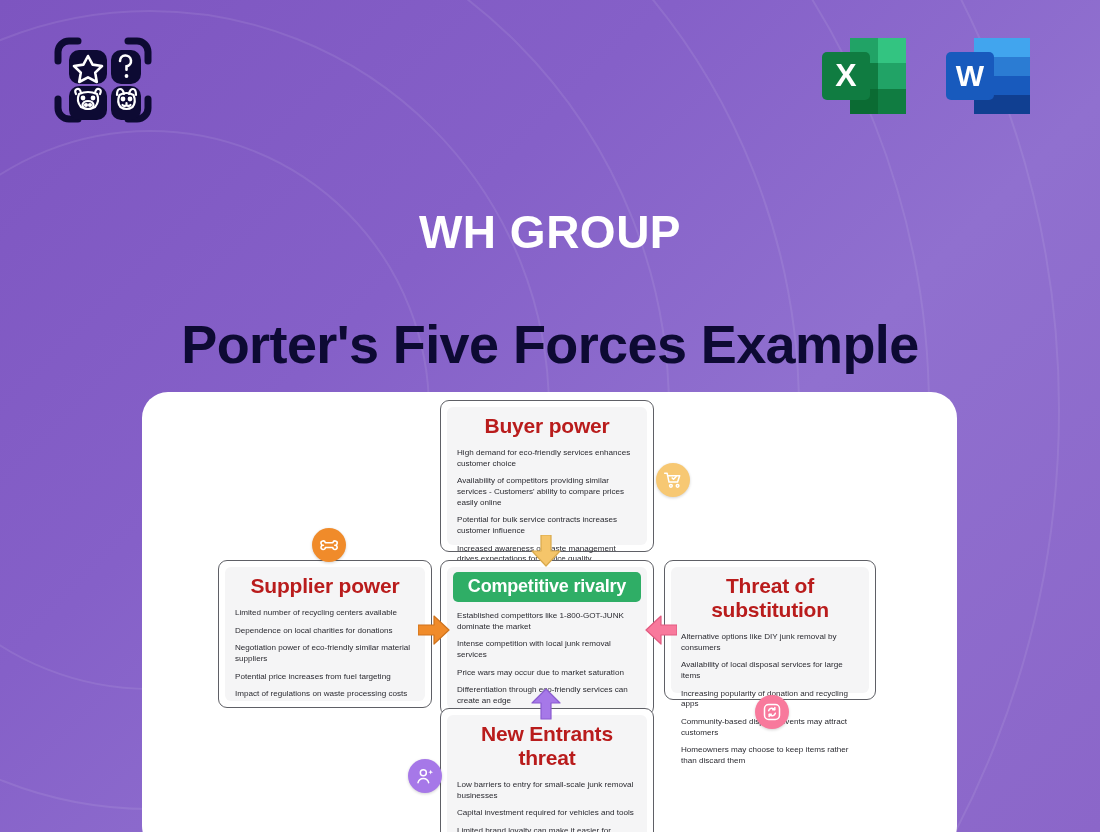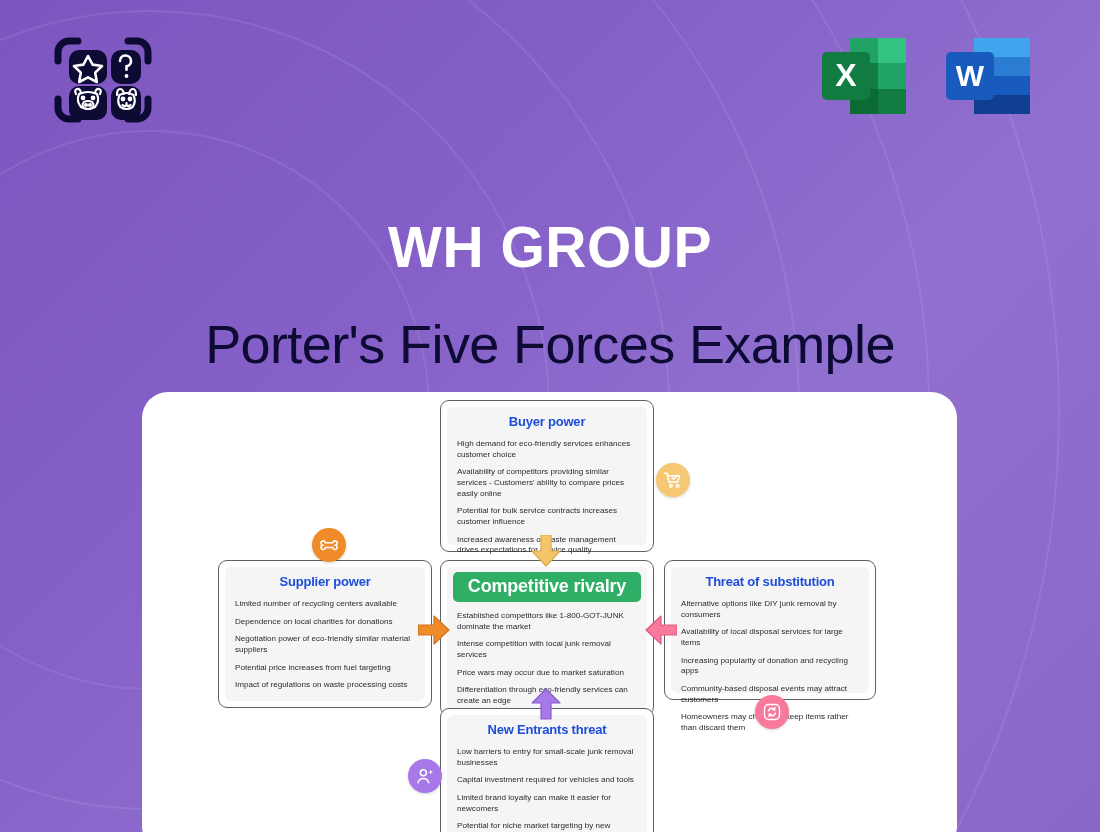--- a/index.html
+++ b/index.html
@@ -41,31 +41,31 @@
   .office {
     position: absolute; top: 28px;
     width: 96px; height: 96px;
   }
   #excel-icon { left: 816px; }
   #word-icon  { left: 940px; }
   .office svg { width: 96px; height: 96px; display: block; }
 
   
   #brand-title {
-    position: absolute; left: 0; top: 214px; width: 1100px;
+    position: absolute; left: 0; top: 205px; width: 1100px;
     text-align: center;
     color: #ffffff;
-    font-size: 57px; font-weight: bold;
+    font-size: 46px; font-weight: bold;
     letter-spacing: 0.5px;
   }
   #doc-title {
     position: absolute; left: 0; top: 313px; width: 1100px;
     text-align: center;
     color: #0d0a33;
-    font-size: 54px; font-weight: normal;
+    font-size: 54px; font-weight: bold;
     letter-spacing: -0.6px;
   }
 
   
   #doc-card {
     position: absolute; left: 142px; top: 392px;
     width: 815px; height: 460px;
     background: #ffffff;
     border-radius: 26px;
     overflow: hidden;
@@ -82,23 +82,23 @@
     padding: 6px;
   }
   .force-inner {
     background: #f5f5f6;
     border-radius: 6px;
     width: 100%; height: 100%;
     padding: 7px 10px 9px 10px;
   }
   .force-title {
     text-align: center;
-    font-size: 13px;
+    font-size: 21px;
     font-weight: bold;
-    color: #1d4ed8;
+    color: #b91c1c;
     margin-bottom: 10px;
     letter-spacing: -0.2px;
   }
   .force-title.highlight {
     background: #2fae66;
     color: #ffffff;
     border-radius: 5px;
     padding: 4px 0 5px 0;
     margin: -2px -4px 9px -4px;
     font-size: 18px;

